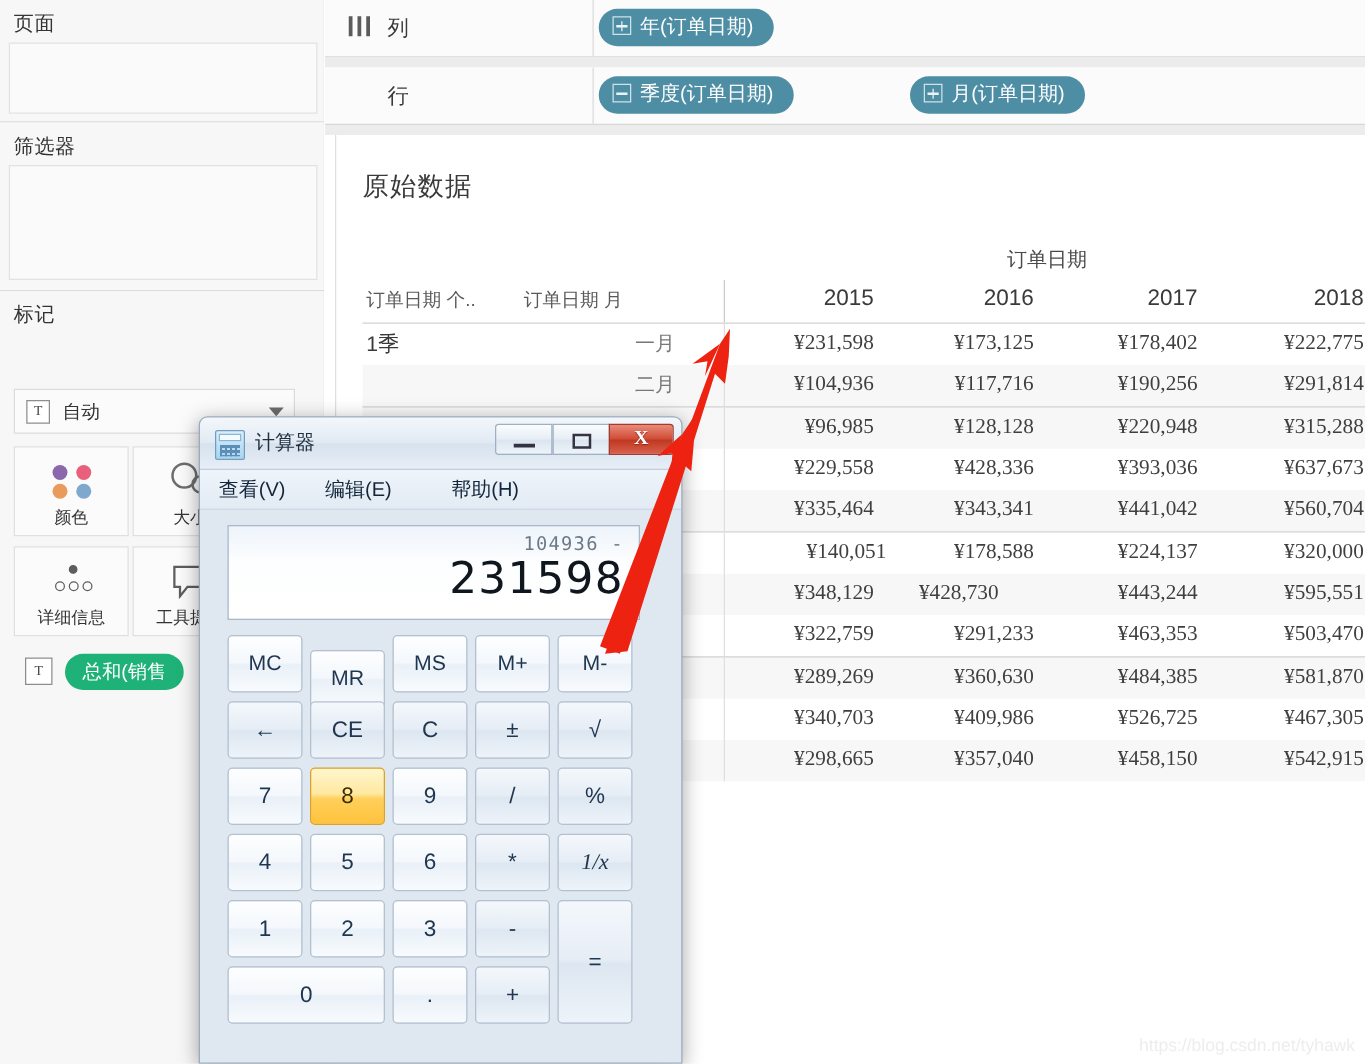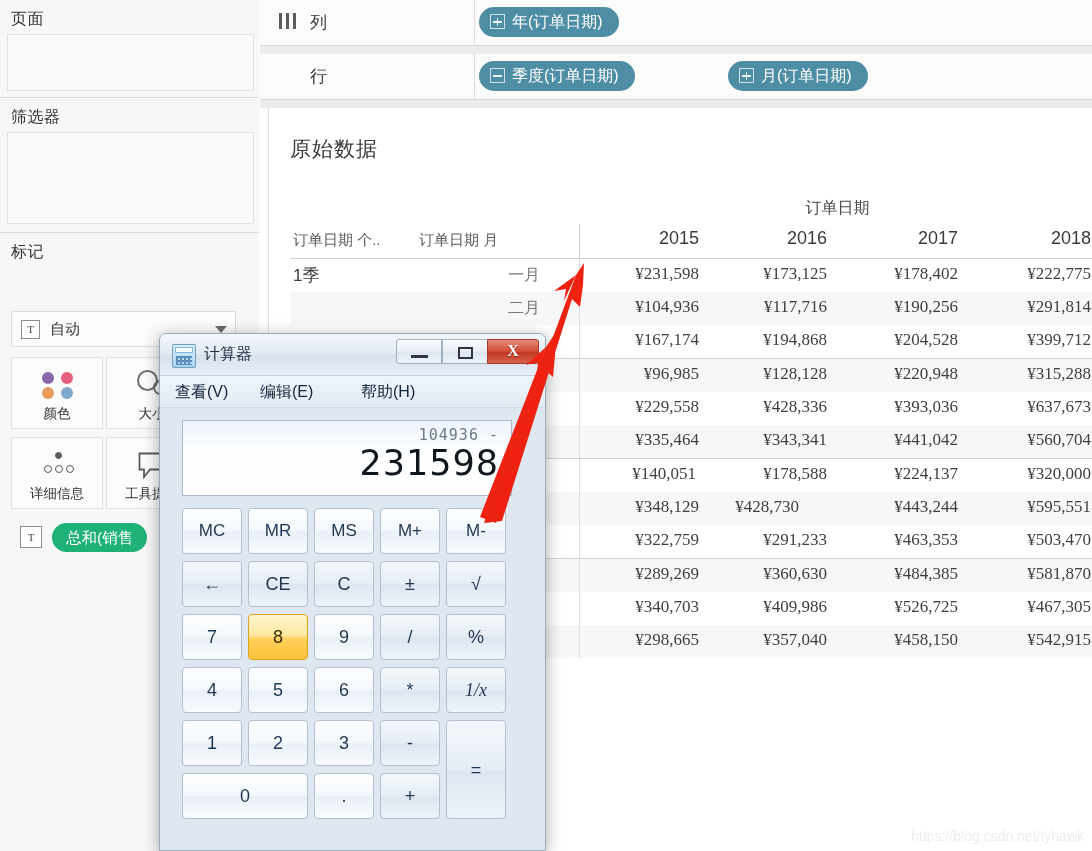--- a/index.html
+++ b/index.html
@@ -316,28 +316,20 @@
             <div class="cell-v" style="left: 681px;">¥222,775</div>
           </div>
           <div class="row alt">
             <div class="rvline"></div>
             <div class="cell-m">二月</div>
             <div class="cell-v" style="left: 289px;">¥104,936</div>
             <div class="cell-v" style="left: 417px;">¥117,716</div>
             <div class="cell-v" style="left: 548px;">¥190,256</div>
             <div class="cell-v" style="left: 681px;">¥291,814</div>
           </div>
-          <div class="row">
-            <div class="rvline"></div>
-            <div class="cell-m">三月</div>
-            <div class="cell-v" style="left: 289px;">¥167,174</div>
-            <div class="cell-v" style="left: 417px;">¥194,868</div>
-            <div class="cell-v" style="left: 548px;">¥204,528</div>
-            <div class="cell-v" style="left: 681px;">¥399,712</div>
-          </div>
           <div class="row alt qsep">
             <div class="rvline"></div>
             <div class="cell-q">2季</div>
             <div class="cell-m">四月</div>
             <div class="cell-v" style="left: 289px;">¥96,985</div>
             <div class="cell-v" style="left: 417px;">¥128,128</div>
             <div class="cell-v" style="left: 548px;">¥220,948</div>
             <div class="cell-v" style="left: 681px;">¥315,288</div>
           </div>
           <div class="row">
@@ -353,21 +345,21 @@
             <div class="cell-m">六月</div>
             <div class="cell-v" style="left: 289px;">¥335,464</div>
             <div class="cell-v" style="left: 417px;">¥343,341</div>
             <div class="cell-v" style="left: 548px;">¥441,042</div>
             <div class="cell-v" style="left: 681px;">¥560,704</div>
           </div>
           <div class="row qsep">
             <div class="rvline"></div>
             <div class="cell-q">3季</div>
             <div class="cell-m">七月</div>
-            <div class="cell-v" style="left: 286px;">¥140,051</div>
+            <div class="cell-v" style="left: 299px;">¥140,051</div>
             <div class="cell-v" style="left: 417px;">¥178,588</div>
             <div class="cell-v" style="left: 548px;">¥224,137</div>
             <div class="cell-v" style="left: 681px;">¥320,000</div>
           </div>
           <div class="row alt">
             <div class="rvline"></div>
             <div class="cell-m">八月</div>
             <div class="cell-v" style="left: 289px;">¥348,129</div>
             <div class="cell-v" style="left: 417px; text-align: center;">¥428,730</div>
             <div class="cell-v" style="left: 548px;">¥443,244</div>
@@ -438,21 +430,21 @@
 
     <div class="calc-disp">
       <div class="disp-hist">104936  -</div>
       <div class="disp-main">231598</div>
     </div>
 
     <div class="keys" id="keys-host">
         <div class="key mem" style="left: 0px; top: 0px; width: 60px; height: 46px;">
           <span>MC</span>
         </div>
-        <div class="key mem" style="left: 66px; top: 0px; width: 60px; height: 46px;">
+        <div class="key mem" style="left: 66px; top: 12px; width: 60px; height: 46px;">
           <span>MR</span>
         </div>
         <div class="key mem" style="left: 132px; top: 0px; width: 60px; height: 46px;">
           <span>MS</span>
         </div>
         <div class="key mem" style="left: 198px; top: 0px; width: 60px; height: 46px;">
           <span>M+</span>
         </div>
         <div class="key mem" style="left: 264px; top: 0px; width: 60px; height: 46px;">
           <span>M-</span>

